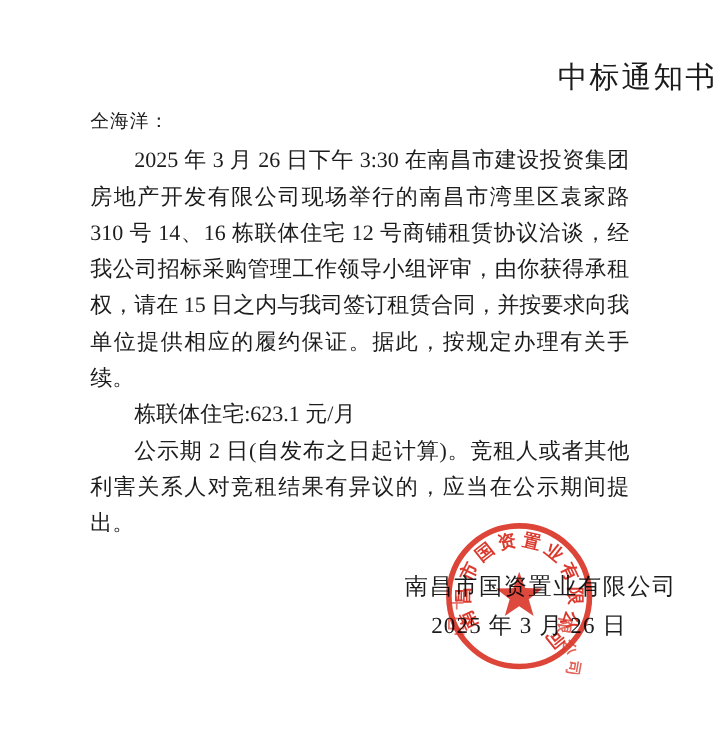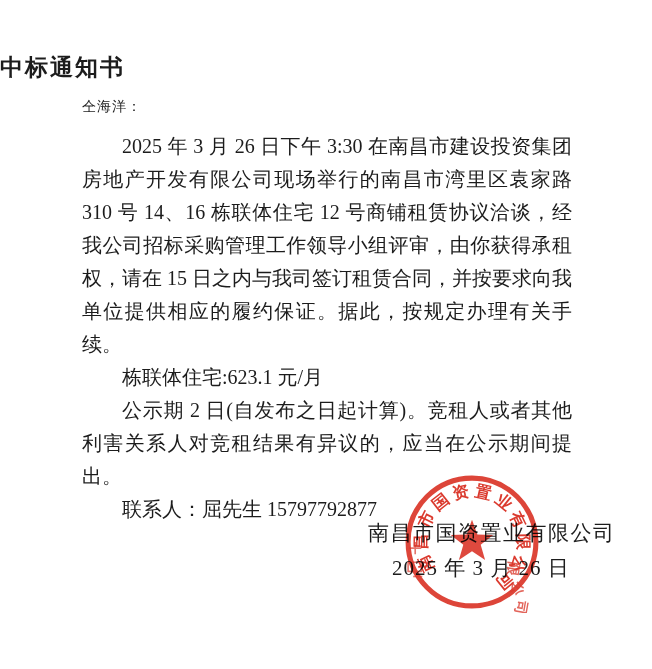--- a/index.html
+++ b/index.html
@@ -4,24 +4,24 @@
 <style>
   :root { --stamp-red: #d92f22; --ink: #1c1c1c; }
   html,body { margin:0; padding:0; background:#fff; }
   .page {
     position:relative; width:652px; height:669px; background:#ffffff;
     overflow:hidden; font-family:"Liberation Serif","DejaVu Serif",serif;
     color:var(--ink);
   }
   .doc-title {
     position:absolute; top:52px; left:0; width:100%;
-    text-align:left; font-size:23px; font-weight:bold; letter-spacing:2px;
+    text-align:right; font-size:27px; font-weight:normal; letter-spacing:2px;
   }
   .recipient {
-    position:absolute; top:98px; left:82px; font-size:14px; letter-spacing:1px;
+    position:absolute; top:98px; left:82px; font-size:17px; letter-spacing:1px;
   }
   .body-block {
     position:absolute; top:130px; left:82px; width:490px;
     font-size:20px; line-height:33px; text-align:justify;
   }
   .body-block p { margin:0; text-indent:2em; }
   .sig-company {
     position:absolute; top:519px; left:368px;
     font-size:21px; letter-spacing:1.5px; white-space:nowrap;
   }
@@ -48,21 +48,20 @@
 <div class="page">
 
   <div class="doc-title">中标通知书</div>
 
   <div class="recipient">仝海洋：</div>
 
   <div class="body-block">
     <p>2025 年 3 月 26 日下午 3:30 在南昌市建设投资集团房地产开发有限公司现场举行的南昌市湾里区袁家路 310 号 14、16 栋联体住宅 12 号商铺租赁协议洽谈，经我公司招标采购管理工作领导小组评审，由你获得承租权，请在 15 日之内与我司签订租赁合同，并按要求向我单位提供相应的履约保证。据此，按规定办理有关手续。</p>
     <p>栋联体住宅:623.1 元/月</p>
     <p>公示期 2 日(自发布之日起计算)。竞租人或者其他利害关系人对竞租结果有异议的，应当在公示期间提出。</p>
-    <p>联系人：屈先生 15797792877</p>
   </div>
 
   <div class="sig-company">南昌市国资置业有限公司</div>
 
   <div class="sig-date">2025 年 3 月 26 日</div>
 
   <svg class="stamp" viewBox="0 0 140 140" xmlns="http://www.w3.org/2000/svg">
     <circle class="ring" cx="70" cy="70" r="63"></circle>
     <polygon class="star" points="70,48 75.29,62.72 90.92,63.20 78.56,72.78 82.93,87.80 70,79 57.07,87.80 61.44,72.78 49.08,63.20 64.71,62.72"></polygon>
     <g transform="rotate(13 70 70)" font-size="16">

